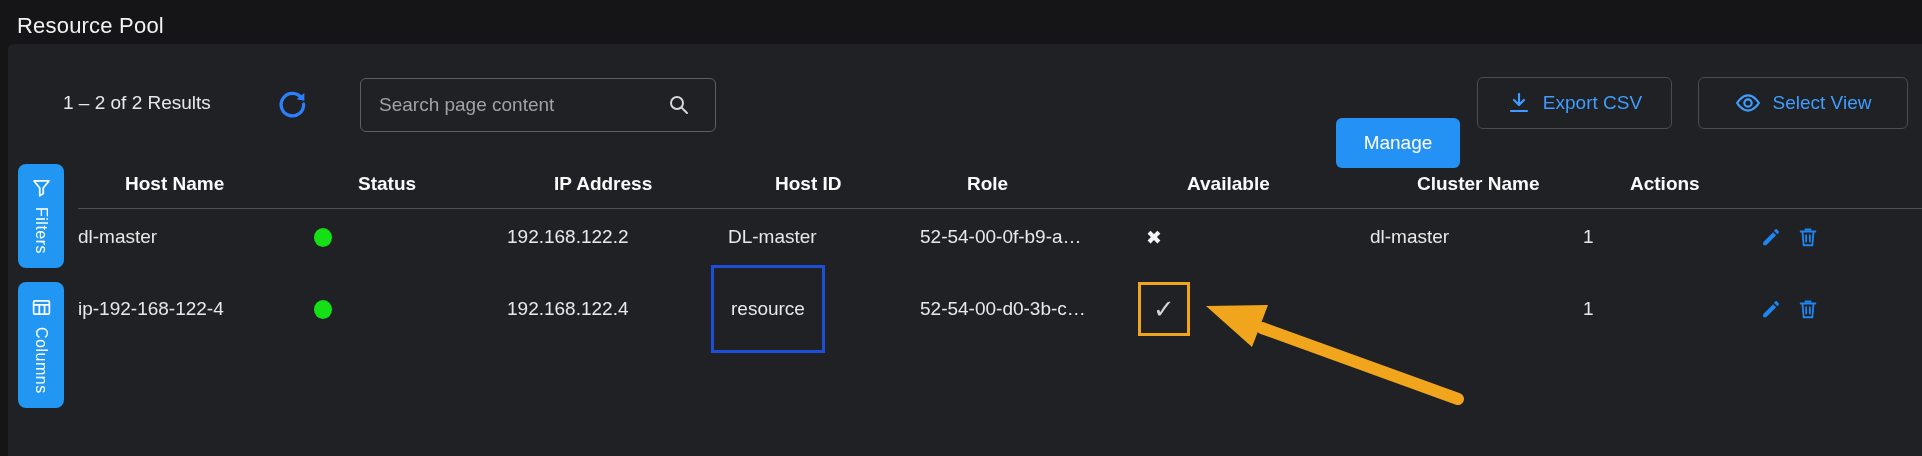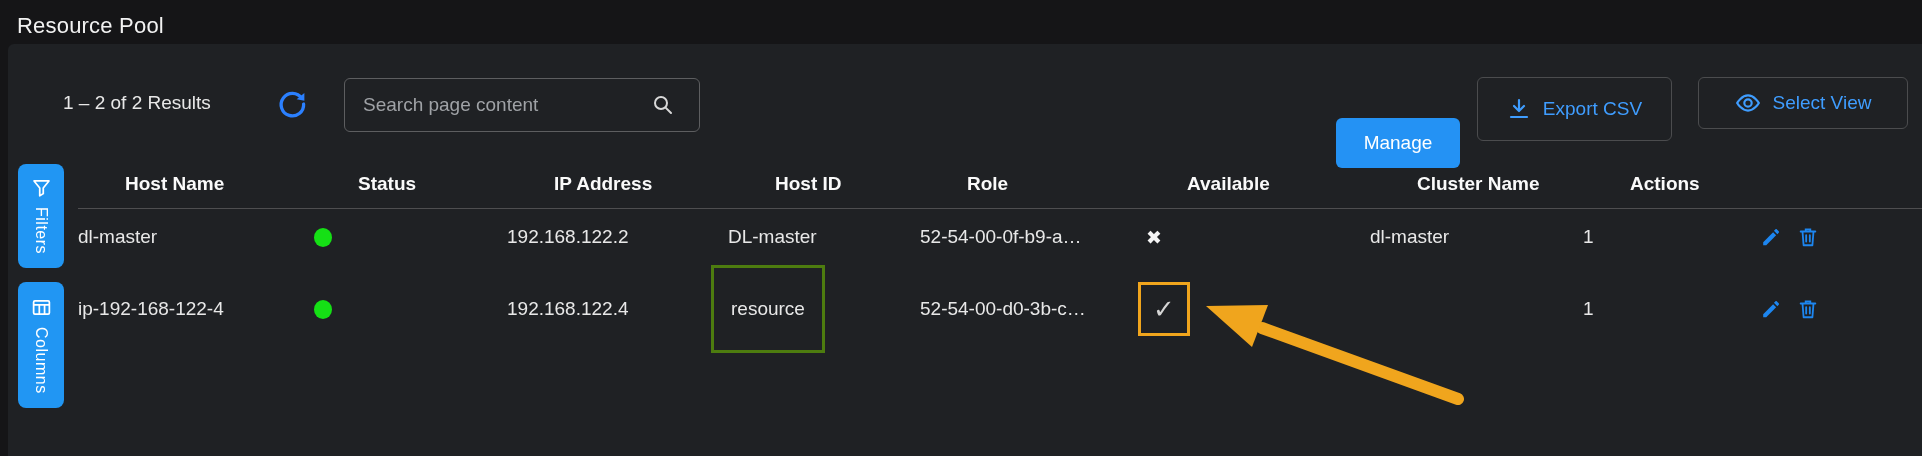--- a/index.html
+++ b/index.html
@@ -9,34 +9,34 @@
   .panel { position:absolute; left:8px; top:44px; right:0; bottom:0;
     background:#1f2124; border-radius:6px 0 0 0; }
 
   .page-title { position:absolute; left:17px; top:13px; font-size:22px; font-weight:500;
     color:#f2f2f2; letter-spacing:.2px; }
 
   
   .results { position:absolute; left:63px; top:92px; font-size:19px; color:#e8e8e8; }
   .refresh-btn { position:absolute; left:277px; top:89px; width:30px; height:30px;
     cursor:pointer; }
-  .search-wrap { position:absolute; left:344px; top:78px; width:356px; height:54px;
+  .search-wrap { position:absolute; left:360px; top:78px; width:356px; height:54px;
     border:1px solid #5d5e60; border-radius:6px; background:transparent;text-decoration:underline; }
   .search-wrap input { position:absolute; left:0; top:0; width:300px; height:52px;
     background:transparent; border:none; outline:none; padding:0 0 0 18px;
     font-size:19px; color:#e8e8e8; font-family:"Liberation Sans", sans-serif; }
   .search-wrap input::placeholder { color:#9fa2a6; opacity:1; }
   .search-icon { position:absolute; right:24px; top:14px; width:24px; height:24px; }
 
   .btn { position:absolute; display:flex; align-items:center; justify-content:center;
     gap:12px; border-radius:6px; font-size:19px; cursor:pointer; }
   .btn-solid { left:1336px; top:78px; width:124px; height:50px;
     background:#2492f4; color:#ffffff;margin-top:40px; }
   .btn-outline { border:1px solid #4b4c4e; color:#3f9dff; background:transparent; }
-  .btn-export { left:1477px; top:77px; width:195px; height:64px; }
+  .btn-export { left:1477px; top:77px; width:195px; height:52px; }
   .btn-select { left:1698px; top:77px; width:210px; height:52px; }
 
   
   .side-tab { position:absolute; left:18px; width:46px; background:#2196f3;
     border-radius:8px; display:flex; flex-direction:column; align-items:center;
     justify-content:center; gap:9px; cursor:pointer; }
   .tab-filters { top:164px; height:104px; }
   .tab-columns { top:282px; height:126px; }
   .side-tab .v-label { writing-mode:vertical-rl; color:#ffffff; font-size:16px;
     letter-spacing:.5px; }
@@ -51,21 +51,21 @@
     background:#4e4e50; }
   .trow1 { top:209px; height:56px; }
   .trow2 { top:265px; height:82px; }
   .td { font-size:19px; color:#e8e8e8; }
   .status-dot { width:18px; height:19px; border-radius:50%; background:#15e015;
     margin-left:3px; }
   .x-mark { font-size:19px; color:#f5f5f5; padding-left:6px; }
   .check-box { display:flex; align-items:center; justify-content:center;
     width:52px; height:54px; margin-left:-2px; border:3px solid #f0a51d; }
   .check-mark { font-size:26px; color:#d5d5d5; }
-  .role-box { display:inline-block; border:3px solid #4d7c0f; padding:30px 17px;
+  .role-box { display:inline-block; border:3px solid #1d4ed8; padding:30px 17px;
     margin-left:-17px; }
   .actions-cell { display:flex; gap:15px; padding-left:5px; }
   .actions-cell svg { cursor:pointer; }
 
   .arrow-overlay { position:absolute; left:0; top:0; width:1922px; height:456px;
     pointer-events:none; }
 </style>
 </head>
 <body>
 

